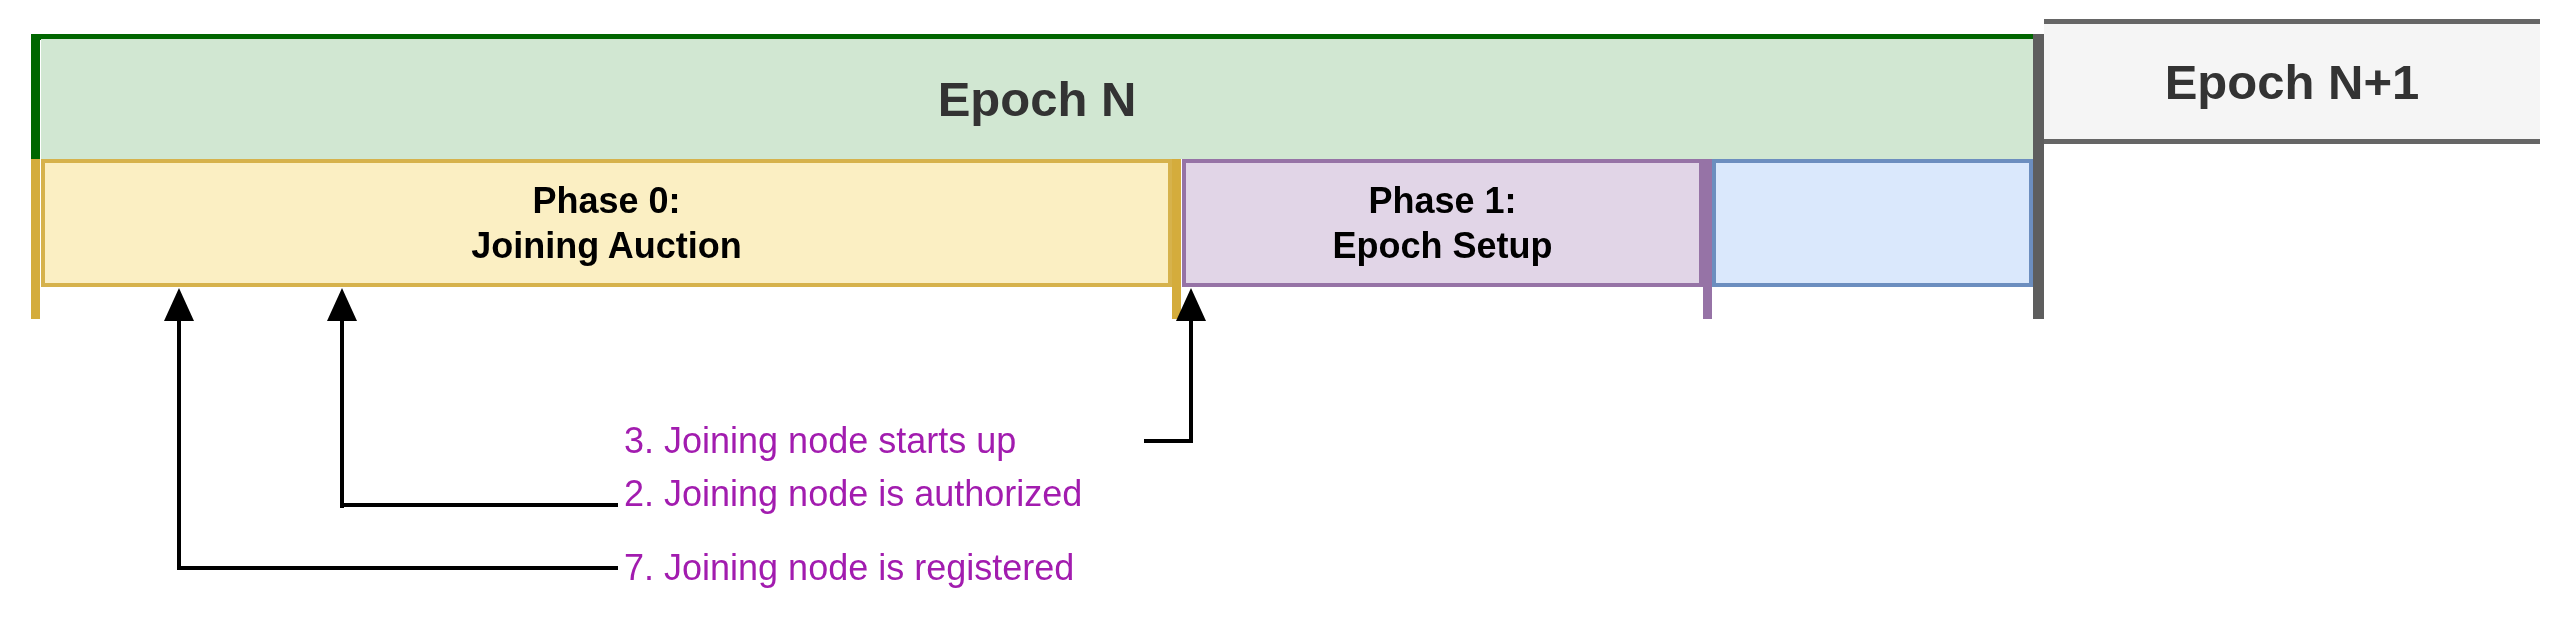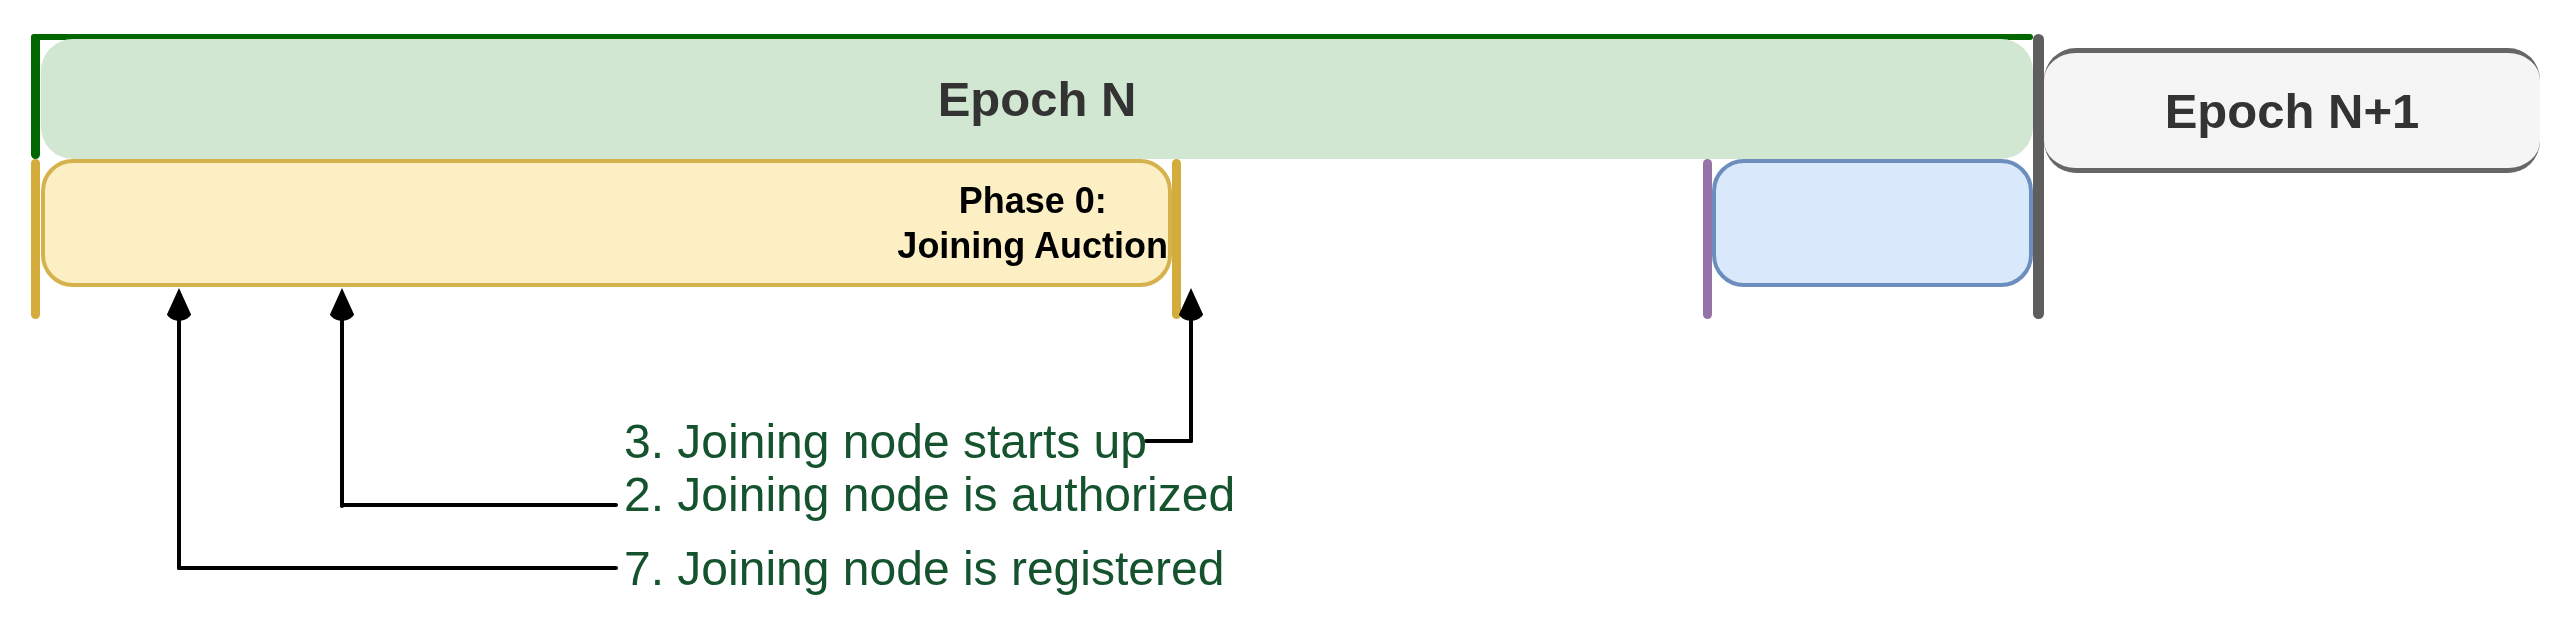--- a/index.html
+++ b/index.html
@@ -4,51 +4,51 @@
 <style>
   html, body { margin: 0; padding: 0; background: #ffffff; }
   .canvas {
     position: relative;
     width: 2576px;
     height: 632px;
     background: #ffffff;
     font-family: "Liberation Sans", "DejaVu Sans", sans-serif;
     overflow: hidden;
   }
-  .abs { position: absolute; box-sizing: border-box; border-radius: 32px; }
+  .abs { position: absolute; box-sizing: border-box; }
 
   
   .epoch-n-topborder { left: 31px; top: 34px; width: 2002px; height: 5.5px; background: #006600; }
   .epoch-n-box {
     left: 41px; top: 39px; width: 1992px; height: 120px;
     background: #D1E7D2;
     display: flex; align-items: center; justify-content: center;
   }
   .epoch-label { font-size: 49px; font-weight: bold; color: #333333; white-space: nowrap; }
 
   
   .epoch-divider { left: 2033px; top: 34px; width: 11px; height: 285px; background: #5E5E5E; }
 
   
   .epoch-n1-box {
-    left: 2044px; top: 48px; width: 496px; height: 125px;
+    left: 2044px; top: 19px; width: 496px; height: 125px;
     background: #F5F5F5;
     border-top: 5.5px solid #666666;
     border-bottom: 5.5px solid #666666;
     display: flex; align-items: center; justify-content: center;
   }
 
   
   .start-marker-green { left: 31px; top: 34px; width: 9.4px; height: 125px; background: #006600; }
   .start-marker-gold  { left: 31px; top: 159px; width: 9.4px; height: 160px; background: #D4AC3C; }
 
   
   .phase-box {
     top: 159px; height: 128px;
-    display: flex; align-items: center; justify-content: flex-end;
+    display: flex; align-items: center; justify-content: center;
     text-align: center;
   }
   .phase-0 { left: 41px;   width: 1131px; background: #FBEFC3; border: 4.7px solid #D6B24C; }
   .phase-1 { left: 1182px; width: 521px;  background: #E1D5E7; border: 4.7px solid #9673A6; }
   .phase-2 { left: 1712px; width: 321px;  background: #DAE8FC; border: 4.7px solid #6C8EBF; }
   .phase-label { font-size: 36px; font-weight: bold; color: #000000; line-height: 45px; white-space: nowrap; }
 
   
   .phase0-end-marker { left: 1172px; top: 159px; width: 9.4px; height: 160px; background: #D4AC3C; }
   .phase1-end-marker { left: 1703px; top: 159px; width: 9.4px; height: 160px; background: #9673A6; }
@@ -71,21 +71,21 @@
   .a2-shaft { left: 340px;  top: 313px; height: 195px; }
   .a2-horiz { left: 340px;  top: 503px; width: 278px; }
 
   .a3-head  { left: 1176px; top: 288px; }
   .a3-shaft { left: 1189px; top: 313px; height: 130px; }
   .a3-horiz { left: 1144px; top: 439px; width: 49px; }
 
   
   .annot {
     left: 624px;
-    font-size: 48px; color: #14532d; white-space: nowrap;
+    font-size: 36px; color: #a21caf; white-space: nowrap;
     transform: translateY(-50%);
   }
   .annot-3 { top: 441px; }
   .annot-2 { top: 494px; }
   .annot-1 { top: 568px; }
 </style>
 </head>
 <body>
 
 <div class="canvas">
@@ -105,20 +105,26 @@
   <div class="abs start-marker-gold"></div>
 
   <div class="abs phase-box phase-0">
     <div class="phase-label">
       <div>Phase 0:</div>
       <div>Joining Auction</div>
     </div>
   </div>
   <div class="abs phase0-end-marker"></div>
 
+  <div class="abs phase-box phase-1">
+    <div class="phase-label">
+      <div>Phase 1:</div>
+      <div>Epoch Setup</div>
+    </div>
+  </div>
   <div class="abs phase1-end-marker"></div>
 
   <div class="abs phase-box phase-2">
     <div class="phase-label">
     </div>
   </div>
 
   <div class="abs arrow-head a1-head"></div>
   <div class="abs arrow-shaft a1-shaft"></div>
   <div class="abs conn-h a1-horiz"></div>

